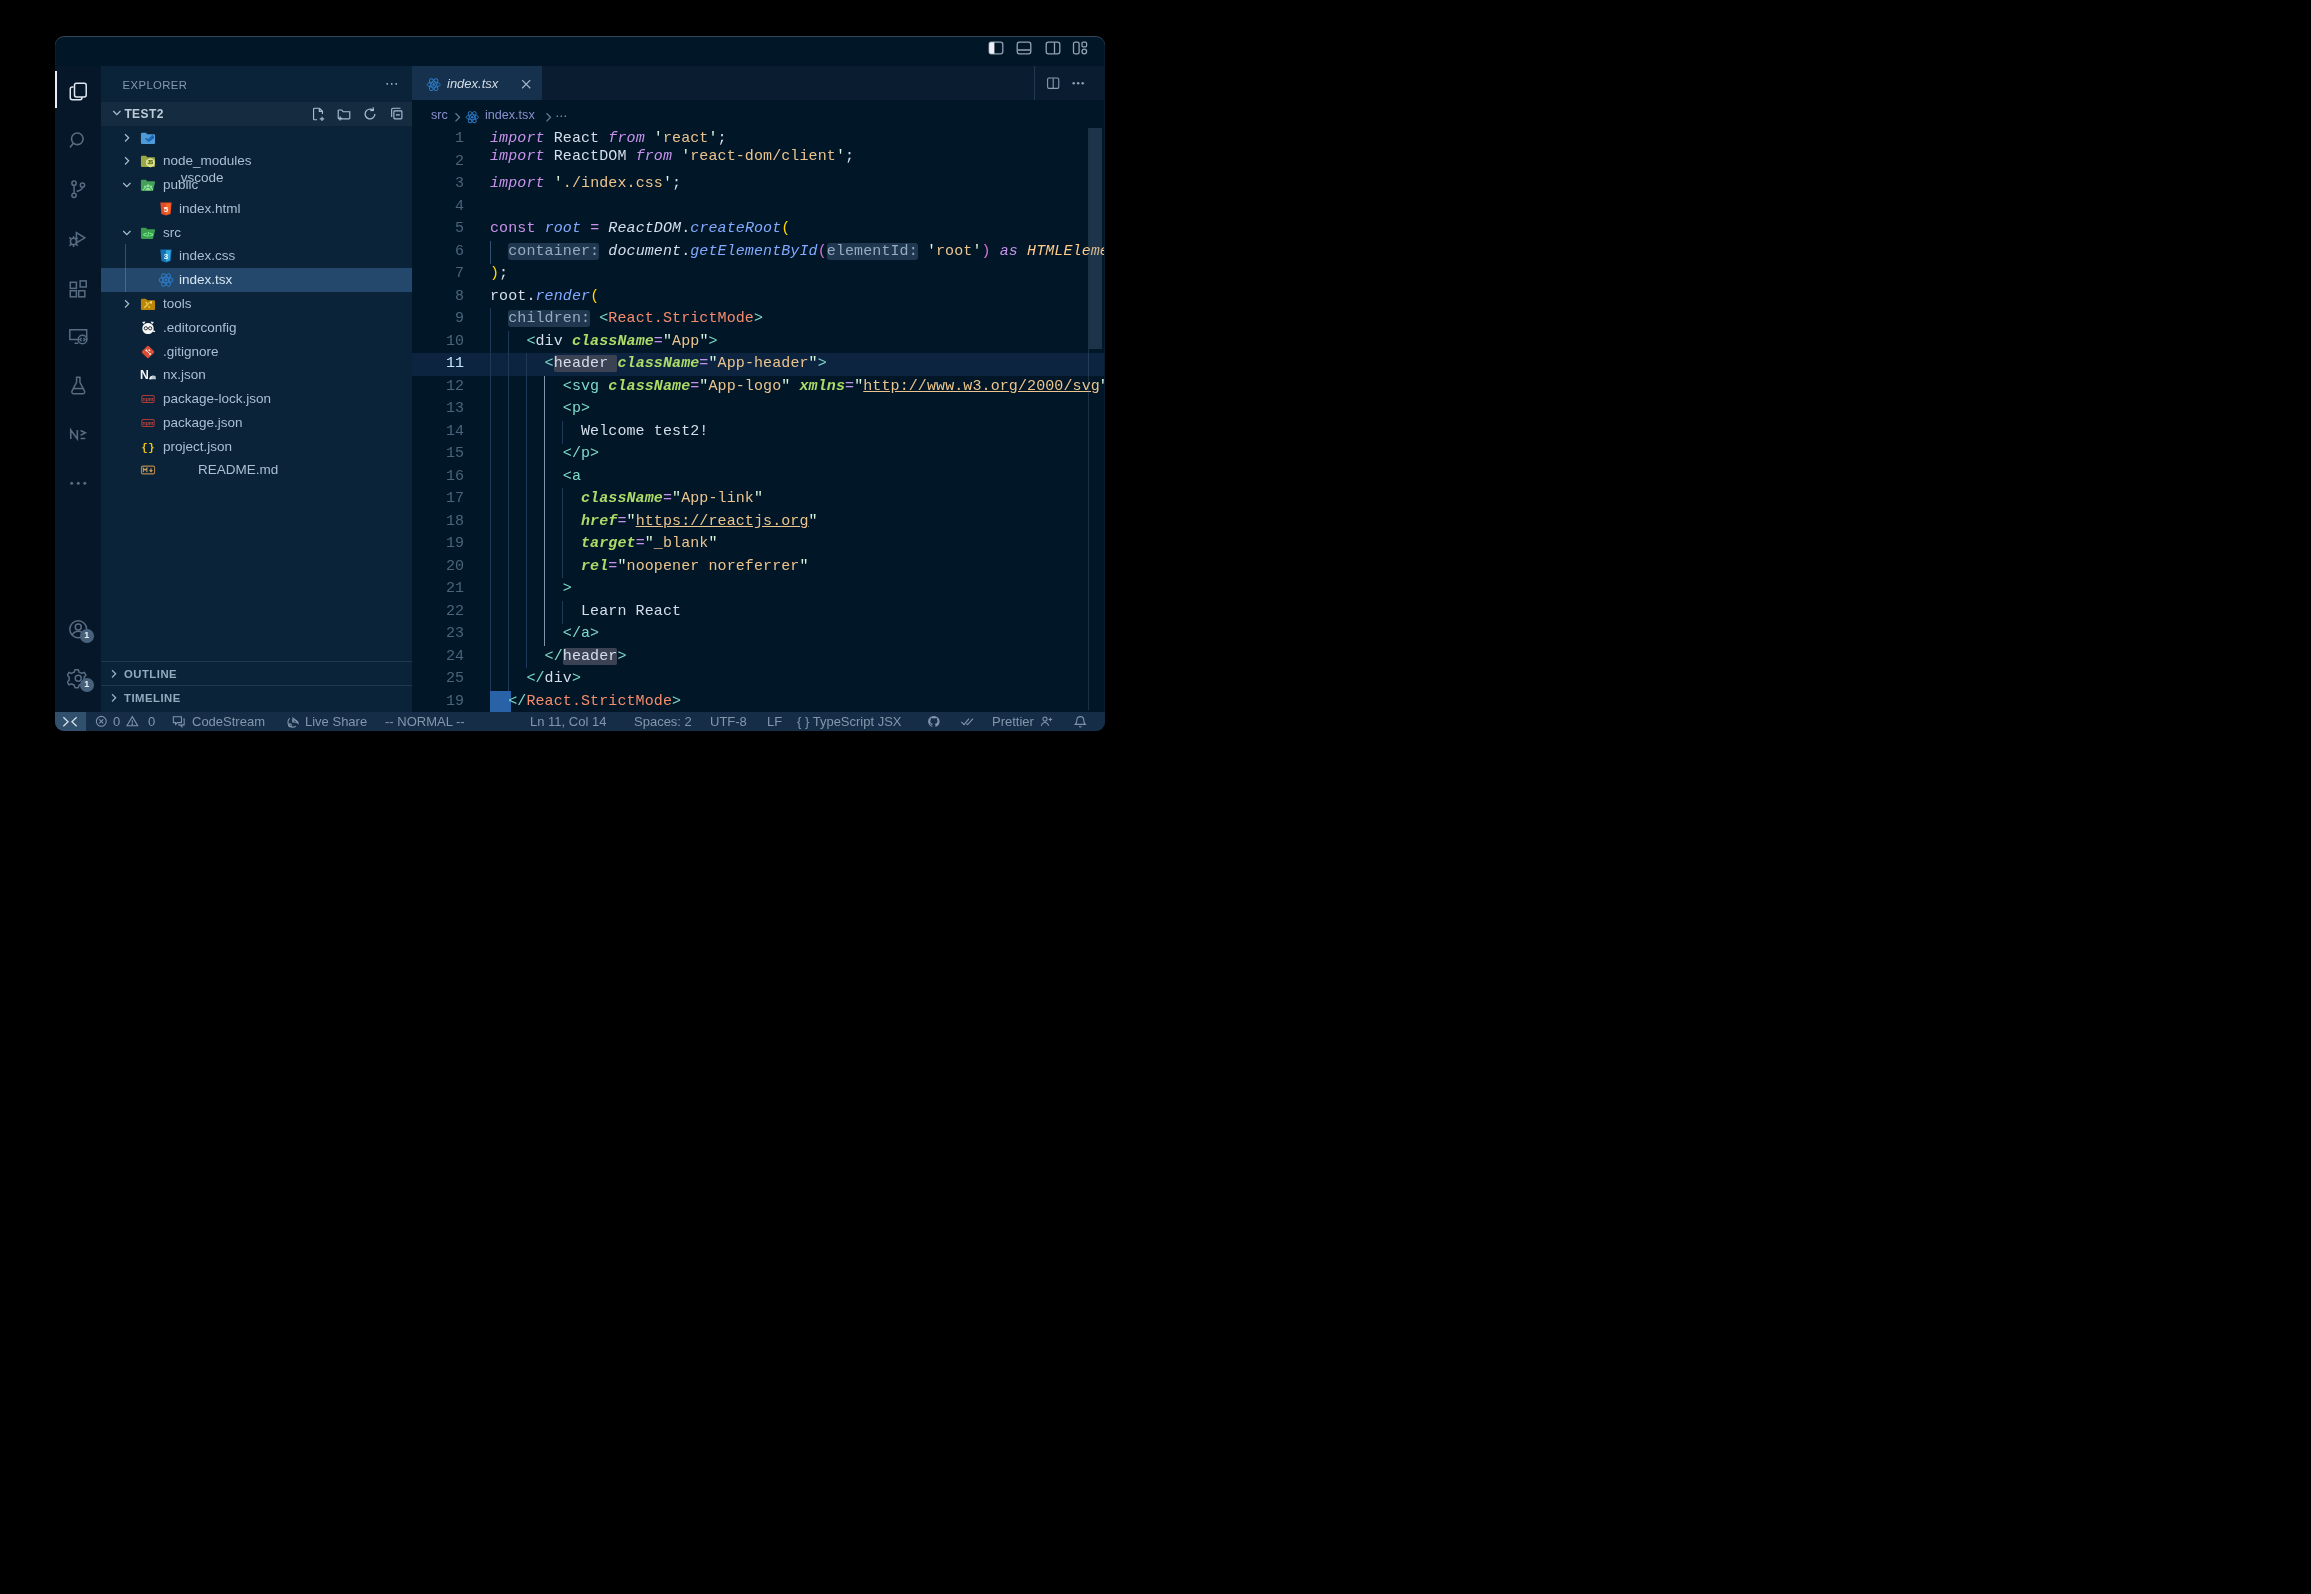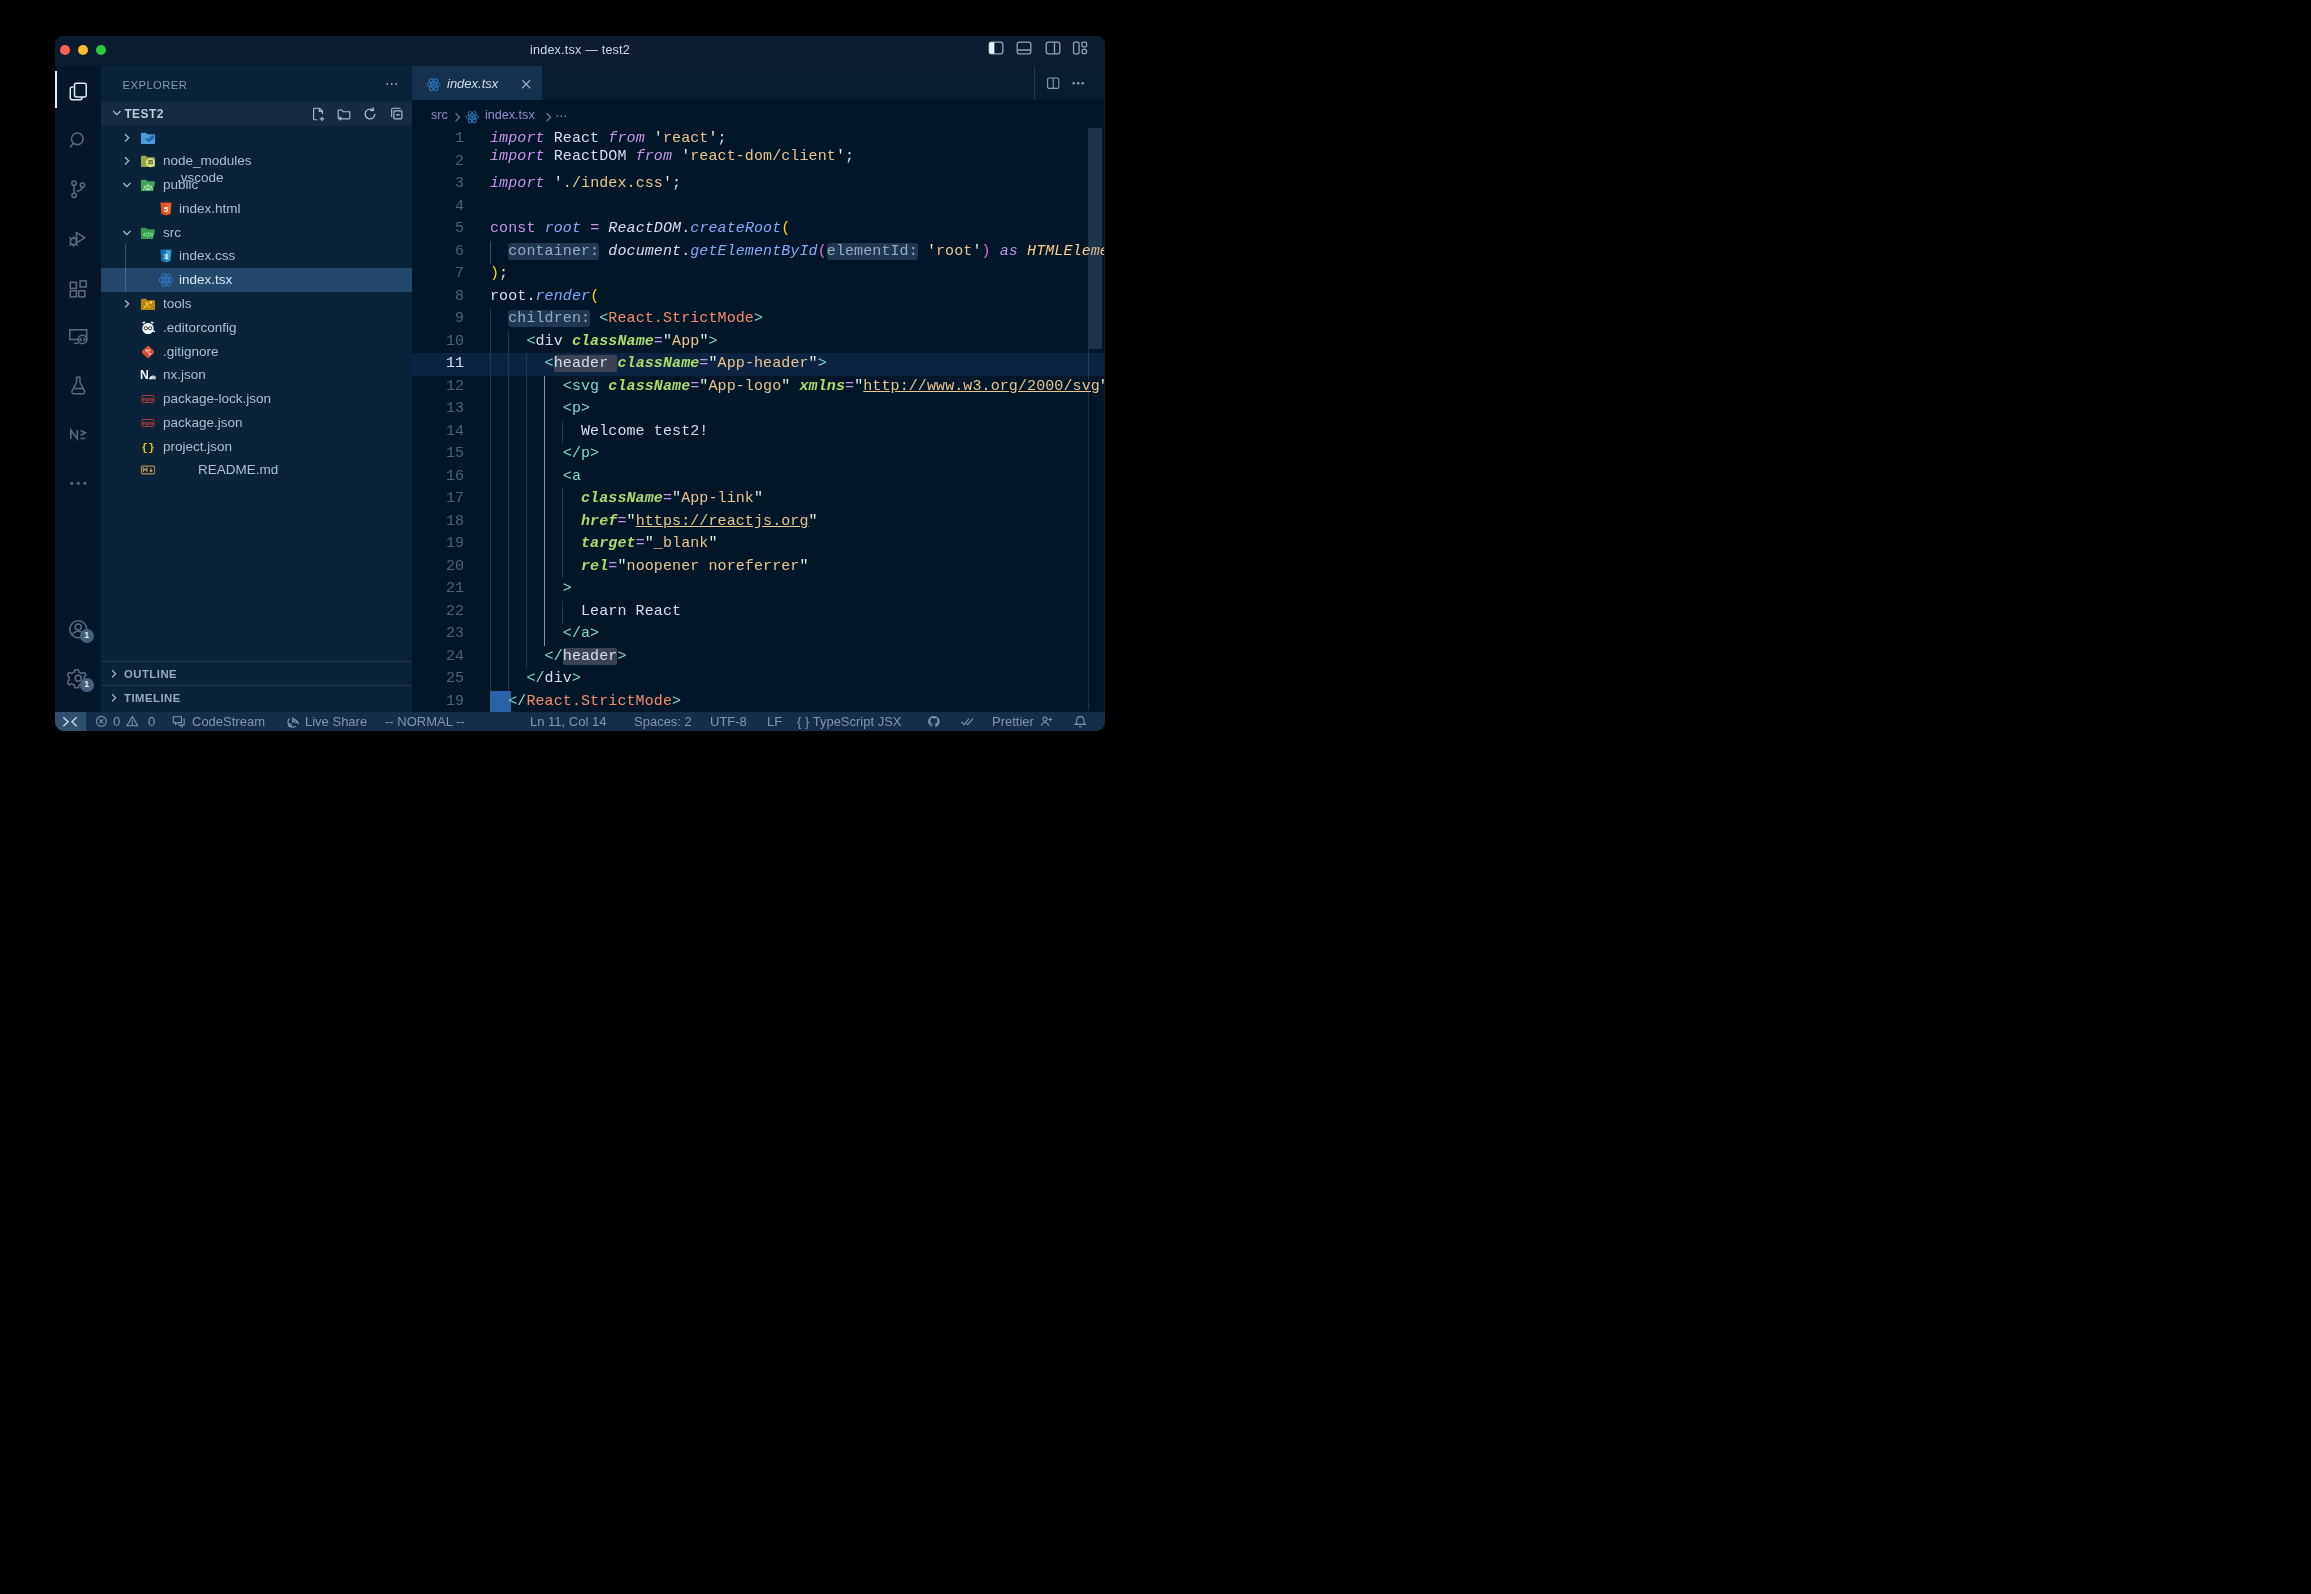--- a/index.html
+++ b/index.html
@@ -68,26 +68,20 @@
 
 #status{position:absolute;left:0;top:676px;width:100%;height:19.4px;background:#152d46;color:#8297ac;font-size:13px;}
 #remote{position:absolute;left:0;top:0;width:31px;height:19.4px;background:#31506d;color:#d3dee8;}
 .sit{position:absolute;top:0;height:19.4px;line-height:20px;white-space:nowrap;}
 .sic{position:absolute;}
 </style>
 </head>
 <body>
 <div id="win">
 
-  <div id="titlebar">
-    <div id="title">index.tsx — test2</div>
-    <div class="tl" style="left:4.5px;background:#ff5f57;"></div>
-    <div class="tl" style="left:23px;background:#febc2e;"></div>
-    <div class="tl" style="left:41px;background:#28c840;"></div>
-  </div>
   <svg class="wicon" style="left:933px;" width="16" height="16" viewBox="0 0 16 16">
       <rect x="1.2" y="2.2" width="13.6" height="11.6" rx="2.2" fill="none" stroke="#93a3b3" stroke-width="1.3"></rect>
       <path d="M3.4 2.2h3v11.6h-3a2.2 2.2 0 0 1 -2.2 -2.2v-7.2a2.2 2.2 0 0 1 2.2 -2.2z" fill="#eef2f6"></path>
     </svg>
   <svg class="wicon" style="left:961px;" width="16" height="16" viewBox="0 0 16 16">
       <rect x="1.2" y="2.2" width="13.6" height="11.6" rx="2.2" fill="none" stroke="#93a3b3" stroke-width="1.3"></rect>
       <line x1="1.5" y1="10" x2="14.5" y2="10" stroke="#93a3b3" stroke-width="1.3"></line>
     </svg>
   <svg class="wicon" style="left:990px;" width="16" height="16" viewBox="0 0 16 16">
       <rect x="1.2" y="2.2" width="13.6" height="11.6" rx="2.2" fill="none" stroke="#93a3b3" stroke-width="1.3"></rect>

